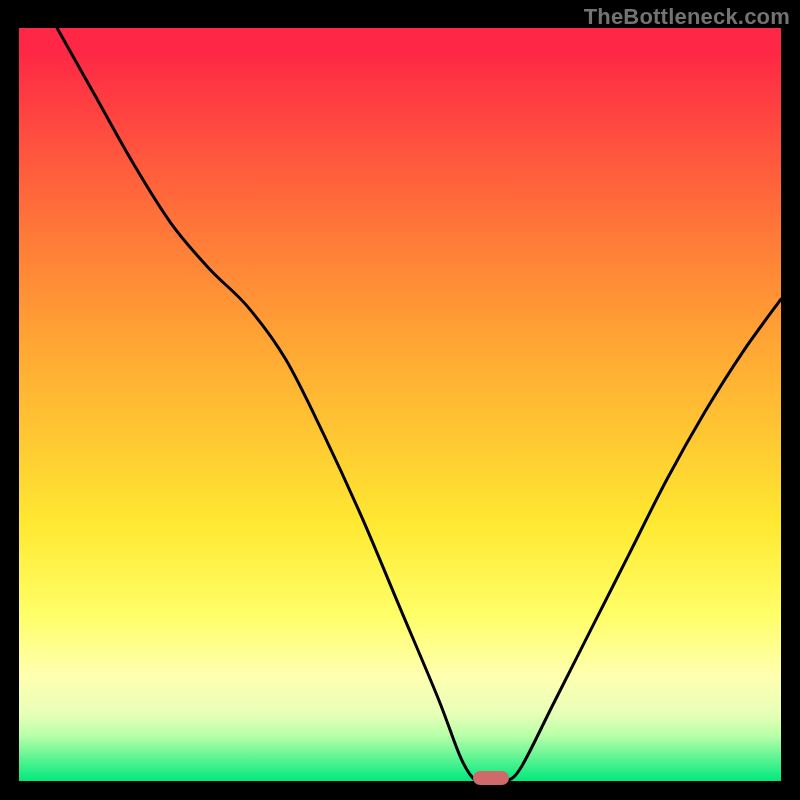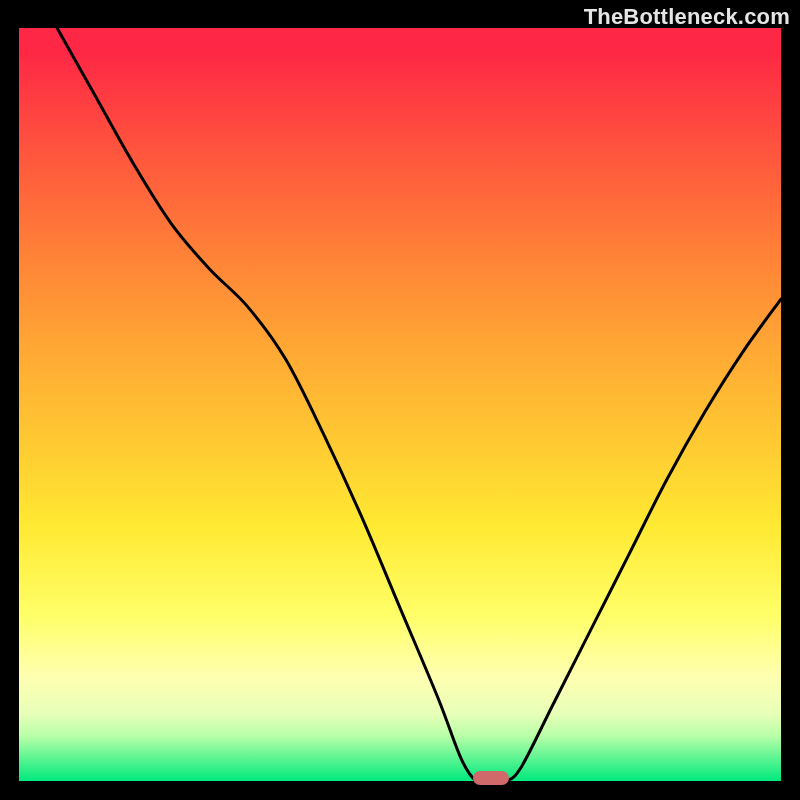--- a/index.html
+++ b/index.html
@@ -16,21 +16,21 @@
     height: 800px;
     background: #000;
   }
   .watermark {
     position: absolute;
     top: 4px;
     right: 10px;
     font-family: Arial, Helvetica, sans-serif;
     font-size: 22px;
     font-weight: 600;
-    color: #e5e5e5;
+    color: #737373;
     letter-spacing: 0.2px;
     z-index: 10;
   }
   .plot-outer {
     position: absolute;
     left: 19px;
     top: 28px;
     width: 762px;
     height: 753px;
   }

